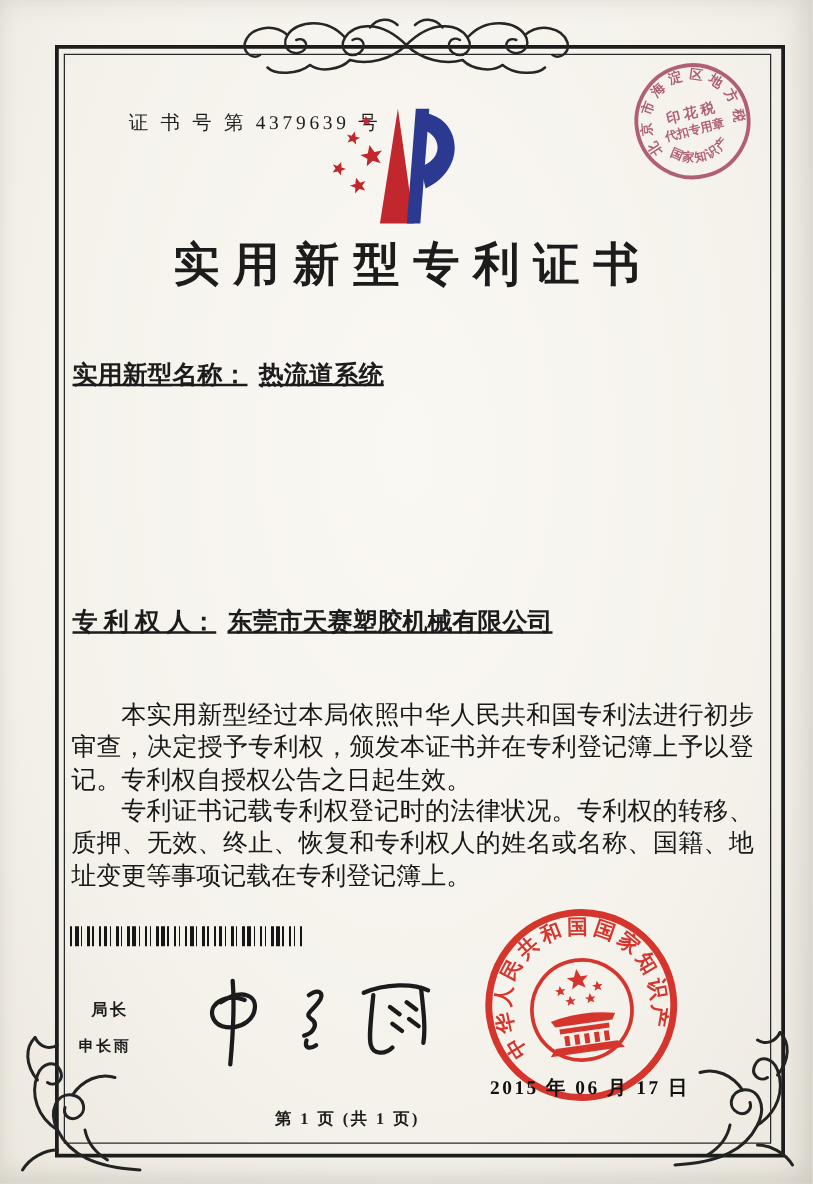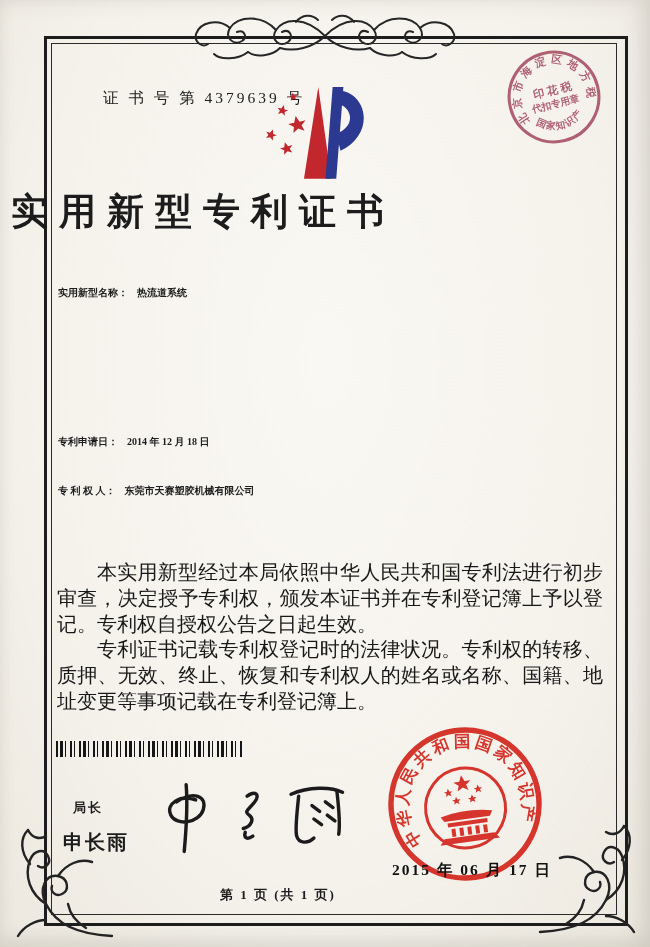--- a/index.html
+++ b/index.html
@@ -13,41 +13,41 @@
     background:radial-gradient(ellipse at 50% 38%, #faf8f3 0%, #f5f2ec 62%, #ece8df 100%);
     box-shadow:inset -10px 0 22px rgba(60,50,40,.10), inset 0 -8px 18px rgba(60,50,40,.07);
     color:#1c1c1c;
   }
   .abs{position:absolute;}
   
   .frame-outer{left:44px;top:36px;width:578px;height:884px;border:3px solid #1d1d1d;}
   .frame-inner{left:51px;top:43px;width:564px;height:870px;border:1px solid #2a2a2a;}
   
   .cert-number{left:58px;top:88px;font-size:15.5px;font-weight:400;letter-spacing:3px;margin-left:45px;}
-  .title{left:0;top:187px;width:650px;text-align:left;font-size:37px;font-weight:700;letter-spacing:11px;text-indent:11px;}
-  
-  .field-row{left:58px;width:540px;font-size:10px;white-space:nowrap;}
+  .title{left:0;top:187px;width:650px;text-align:center;font-size:37px;font-weight:700;letter-spacing:11px;text-indent:11px;}
+  
+  .field-row{left:58px;width:540px;font-size:20px;white-space:nowrap;text-decoration:underline;}
   .field-label{font-weight:700;}
   .field-value{font-weight:700;margin-left:9px;}
   .r0{top:286px;} .r1{top:337px;} .r2{top:386px;} .r3{top:435px;} .r4{top:484px;} .r5{top:533px;}
   
   .body-text{left:57px;top:560px;width:546px;font-size:20px;line-height:25.8px;text-align:justify;}
   .body-text p{margin:0;text-indent:2em;font-weight:400;color:#181818;}
   
   .barcode{left:56px;top:741px;width:186px;height:16px;
     background-image:repeating-linear-gradient(90deg,
       #161616 0 2px, transparent 2px 4px,
       #161616 4px 7px, transparent 7px 9px,
       #161616 9px 10px, transparent 10px 14px,
       #161616 14px 16px, transparent 16px 18px,
       #161616 18px 19px, transparent 19px 23px);
   }
   
   .sig-title{left:73px;top:799px;font-family:Liberation Serif, serif;font-size:13px;font-weight:700;letter-spacing:2px;}
-  .sig-name{left:63px;top:829px;font-family:"Liberation Sans","DejaVu Sans",sans-serif;font-size:20px;font-weight:700;letter-spacing:2px;}
+  .sig-name{left:63px;top:829px;font-family:"Liberation Sans","DejaVu Sans",sans-serif;font-size:12px;font-weight:700;letter-spacing:2px;}
   .sig-svg{left:148px;top:780px;}
   
   .seal-svg{left:385px;top:724px;transform:rotate(-8deg);opacity:.92;}
   .seal-date{left:392px;top:860px;font-size:15.5px;font-weight:700;letter-spacing:2px;color:#111;}
   .stamp-svg{left:503px;top:46px;transform:rotate(-14deg);opacity:.85;}
   
   .footer{left:0;top:886px;width:556px;text-align:center;font-size:13px;font-weight:700;letter-spacing:2px;}
   
   .orn-top{left:172px;top:6px;}
   .orn-bl{left:4px;top:824px;}
@@ -136,23 +136,20 @@
       <text font-size="9.5" letter-spacing="1"><textPath href="#stampBottomArc" startOffset="2">国家知识产权局</textPath></text>
       <text x="50" y="47" text-anchor="middle" font-size="11">印 花 税</text>
       <text x="50" y="60" text-anchor="middle" font-size="9.5">代扣专用章</text>
     </g>
   </svg>
 
   <div class="abs title">实用新型专利证书</div>
 
   <div class="abs field-row r0">
     <span class="field-label">实用新型名称：</span><span class="field-value">热流道系统</span>
-  </div>
-  <div class="abs field-row r3">
-    <span class="field-label">专利申请日：</span><span class="field-value">2014 年 12 月 18 日</span>
   </div>
   <div class="abs field-row r4">
     <span class="field-label">专 利 权 人：</span><span class="field-value">东莞市天赛塑胶机械有限公司</span>
   </div>
 
   <div class="abs body-text">
     <p>本实用新型经过本局依照中华人民共和国专利法进行初步审查，决定授予专利权，颁发本证书并在专利登记簿上予以登记。专利权自授权公告之日起生效。</p>
     <p>专利证书记载专利权登记时的法律状况。专利权的转移、质押、无效、终止、恢复和专利权人的姓名或名称、国籍、地址变更等事项记载在专利登记簿上。</p>
   </div>
 

